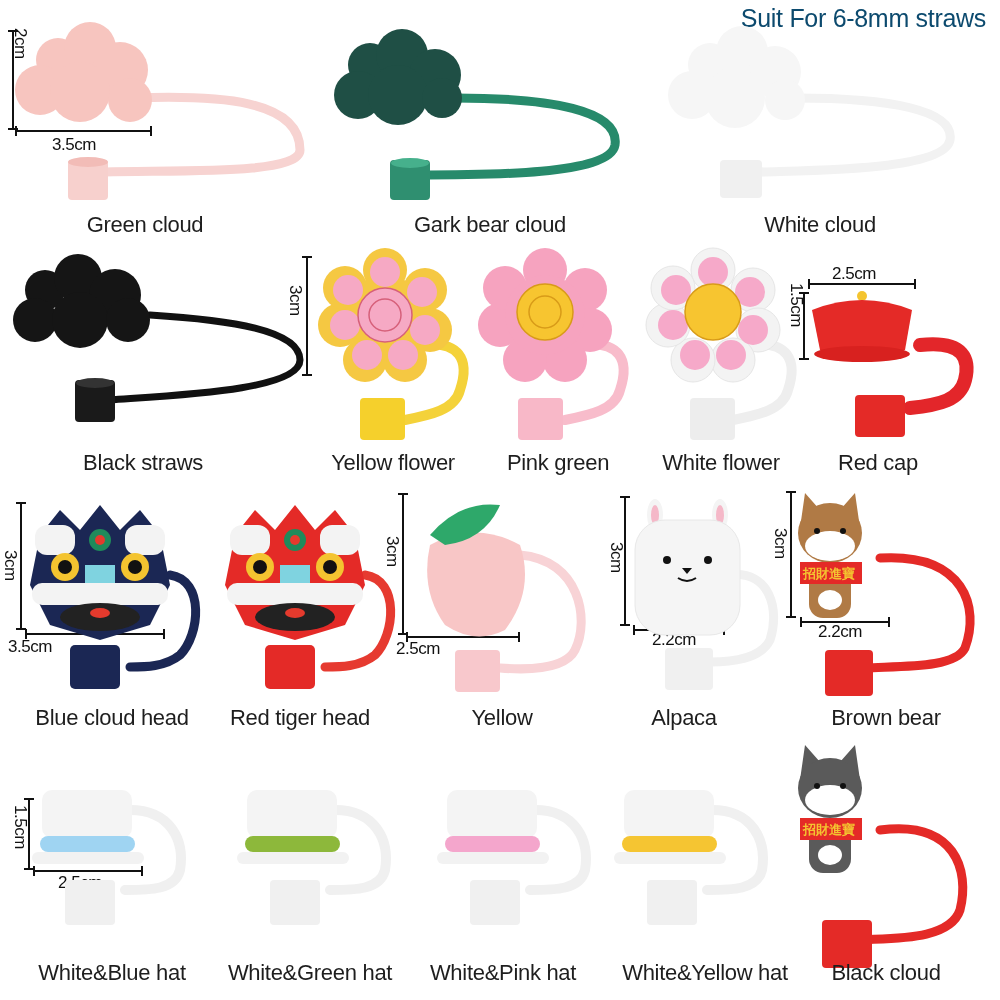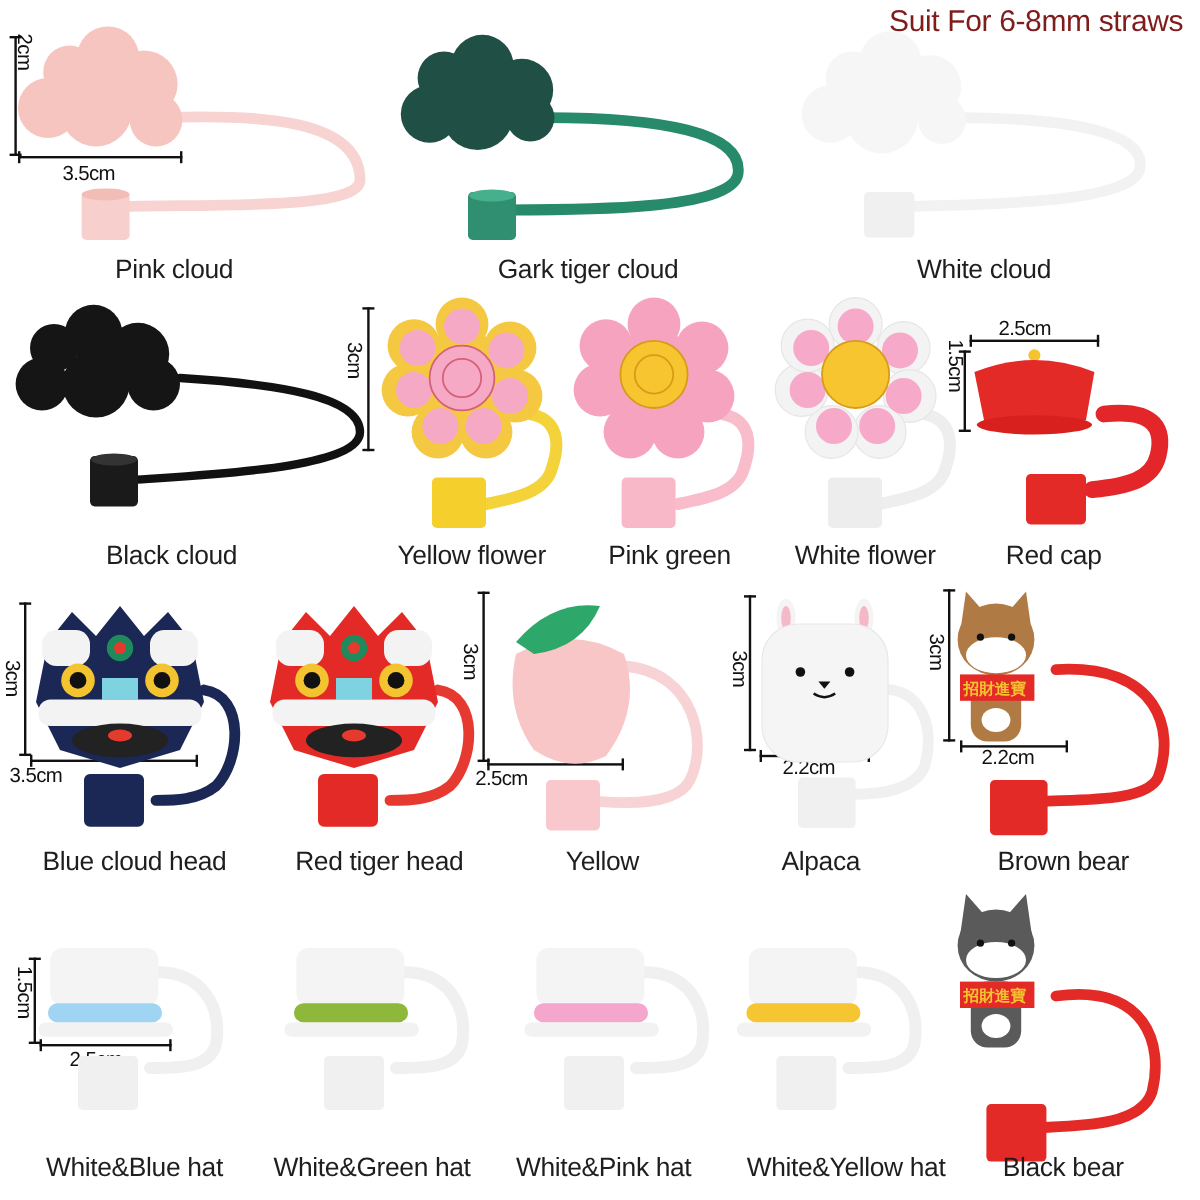--- a/index.html
+++ b/index.html
@@ -1,19 +1,19 @@
 <!DOCTYPE html>
 <html><head>
 <meta charset="utf-8">
 <style>
   html,body{margin:0;padding:0;background:#ffffff;}
   body{width:1000px;height:1000px;position:relative;overflow:hidden;font-family:"Liberation Sans","DejaVu Sans",sans-serif;color:#222;}
   .abs{position:absolute;}
   .label{position:absolute;font-size:22px;color:#1e1e1e;white-space:nowrap;letter-spacing:-0.3px;transform:translateX(-50%);}
-  .headline{position:absolute;top:4px;right:14px;font-size:25px;color:#7f1d1d;letter-spacing:-0.3px;}
+  .headline{position:absolute;top:4px;right:14px;font-size:25px;color:#0c4a6e;letter-spacing:-0.3px;}
   .dim{position:absolute;font-size:17px;color:#111;white-space:nowrap;letter-spacing:-0.5px;}
   .dimv{position:absolute;font-size:17px;color:#111;white-space:nowrap;transform:rotate(90deg);transform-origin:left top;letter-spacing:-0.5px;}
   .hline{position:absolute;height:2px;background:#111;}
   .hline:before,.hline:after{content:"";position:absolute;top:-4px;width:2px;height:10px;background:#111;}
   .hline:before{left:0}.hline:after{right:0}
   .vline{position:absolute;width:2px;background:#111;}
   .vline:before,.vline:after{content:"";position:absolute;left:-4px;height:2px;width:10px;background:#111;}
   .vline:before{top:0}.vline:after{bottom:0}
   svg{position:absolute;overflow:visible;}
 </style>
@@ -33,38 +33,38 @@
         <circle cx="120" cy="70" r="28"></circle>
       <circle cx="40" cy="90" r="25"></circle>
         <circle cx="80" cy="92" r="30"></circle>
         <circle cx="130" cy="100" r="22"></circle>
     </g>
   </svg>
   <div class="vline" style="left:12px;top:30px;height:100px"></div>
   <div class="dimv" style="left:30px;top:28px">2cm</div>
   <div class="hline" style="left:15px;top:130px;width:137px"></div>
   <div class="dim" style="left:52px;top:135px">3.5cm</div>
-  <div class="label" style="left:145px;top:212px">Pink cloud</div>
+  <div class="label" style="left:145px;top:212px">Green cloud</div>
 </div>
 
 <div>
   <svg width="300" height="200" style="left:330px;top:0">
     <path d="M125 98 C220 98 290 110 285 145 C280 175 160 175 85 175" fill="none" stroke="#278a6b" stroke-width="9" stroke-linecap="round"></path>
     <rect x="60" y="160" width="40" height="40" rx="4" fill="#2f8f70"></rect>
     <ellipse cx="80" cy="163" rx="19" ry="5" fill="#46b08c"></ellipse>
     <g fill="#1f4f45">
       <circle cx="40" cy="65" r="22"></circle>
         <circle cx="72" cy="55" r="26"></circle>
         <circle cx="105" cy="75" r="26"></circle>
       <circle cx="28" cy="95" r="24"></circle>
         <circle cx="68" cy="95" r="30"></circle>
         <circle cx="112" cy="98" r="20"></circle>
     </g>
   </svg>
-  <div class="label" style="left:490px;top:212px">Gark tiger cloud</div>
+  <div class="label" style="left:490px;top:212px">Gark bear cloud</div>
 </div>
 
 <div>
   <svg width="300" height="200" style="left:660px;top:0">
     <path d="M135 98 C230 98 295 110 290 140 C285 170 160 170 100 172" fill="none" stroke="#f2f2f2" stroke-width="9" stroke-linecap="round"></path>
     <rect x="60" y="160" width="42" height="38" rx="4" fill="#f0f0f0"></rect>
     <g fill="#f6f6f6">
       <circle cx="50" cy="65" r="22"></circle>
         <circle cx="82" cy="52" r="26"></circle>
         <circle cx="115" cy="72" r="26"></circle>
@@ -83,21 +83,21 @@
     <ellipse cx="95" cy="133" rx="19" ry="5" fill="#333"></ellipse>
     <g fill="#151515">
       <circle cx="45" cy="40" r="20"></circle>
         <circle cx="78" cy="28" r="24"></circle>
         <circle cx="115" cy="45" r="26"></circle>
       <circle cx="35" cy="70" r="22"></circle>
         <circle cx="80" cy="70" r="28"></circle>
         <circle cx="128" cy="70" r="22"></circle>
     </g>
   </svg>
-  <div class="label" style="left:143px;top:450px">Black cloud</div>
+  <div class="label" style="left:143px;top:450px">Black straws</div>
 </div>
 
 <div>
   <div class="vline" style="left:306px;top:256px;height:120px"></div>
   <div class="dimv" style="left:305px;top:285px">3cm</div>
   <svg width="160" height="200" style="left:310px;top:250px">
     <path d="M110 95 C150 90 160 110 150 140 C145 160 120 165 95 170" fill="none" stroke="#f4d23a" stroke-width="10" stroke-linecap="round"></path>
     <rect x="50" y="148" width="45" height="42" rx="4" fill="#f5d02c"></rect>
     <g fill="#f5c842">
       <circle cx="75" cy="20" r="22"></circle>
@@ -222,21 +222,21 @@
       <circle cx="80" cy="45" r="5" fill="#e53a2d"></circle>
     <circle cx="45" cy="72" r="14" fill="#f4c430"></circle>
       <circle cx="45" cy="72" r="7" fill="#111"></circle>
     <circle cx="115" cy="72" r="14" fill="#f4c430"></circle>
       <circle cx="115" cy="72" r="7" fill="#111"></circle>
     <rect x="65" y="70" width="30" height="18" fill="#7fd3e0"></rect>
     <rect x="12" y="88" width="136" height="22" rx="10" fill="#f3f3f3"></rect>
     <ellipse cx="80" cy="122" rx="40" ry="14" fill="#222"></ellipse>
     <ellipse cx="80" cy="118" rx="10" ry="5" fill="#e53a2d"></ellipse>
   </svg>
-  <div class="label" style="left:316px;top:705px">Red tiger head</div>
+  <div class="label" style="left:300px;top:705px">Red tiger head</div>
 </div>
 
 <div>
   <div class="vline" style="left:402px;top:493px;height:142px"></div>
   <div class="dimv" style="left:402px;top:536px">3cm</div>
   <div class="hline" style="left:406px;top:636px;width:114px"></div>
   <div class="dim" style="left:396px;top:639px">2.5cm</div>
   <svg width="200" height="210" style="left:405px;top:490px">
     <path d="M115 65 C175 70 185 130 170 160 C160 180 120 180 95 178" fill="none" stroke="#f8d3d6" stroke-width="9" stroke-linecap="round"></path>
     <rect x="50" y="160" width="45" height="42" rx="4" fill="#f8c8cc"></rect>
@@ -343,14 +343,14 @@
     <path d="M10 5 L25 22 L45 22 L60 5 L65 40 L5 40 Z" fill="#5a5a5a"></path>
     <ellipse cx="35" cy="48" rx="32" ry="30" fill="#5a5a5a"></ellipse>
     <ellipse cx="35" cy="60" rx="25" ry="15" fill="#fff"></ellipse>
     <circle cx="22" cy="46" r="3" fill="#111"></circle>
       <circle cx="48" cy="46" r="3" fill="#111"></circle>
     <rect x="14" y="78" width="42" height="55" rx="14" fill="#5a5a5a"></rect>
     <ellipse cx="35" cy="115" rx="12" ry="10" fill="#fff"></ellipse>
     <rect x="5" y="78" width="62" height="22" fill="#e42a27"></rect>
   </svg>
   <div class="abs" style="left:803px;top:821px;font-size:13px;color:#f4c430;font-weight:bold;">招財進寶</div>
-  <div class="label" style="left:886px;top:960px">Black bear</div>
+  <div class="label" style="left:886px;top:960px">Black cloud</div>
 </div>
 
 </body></html>

